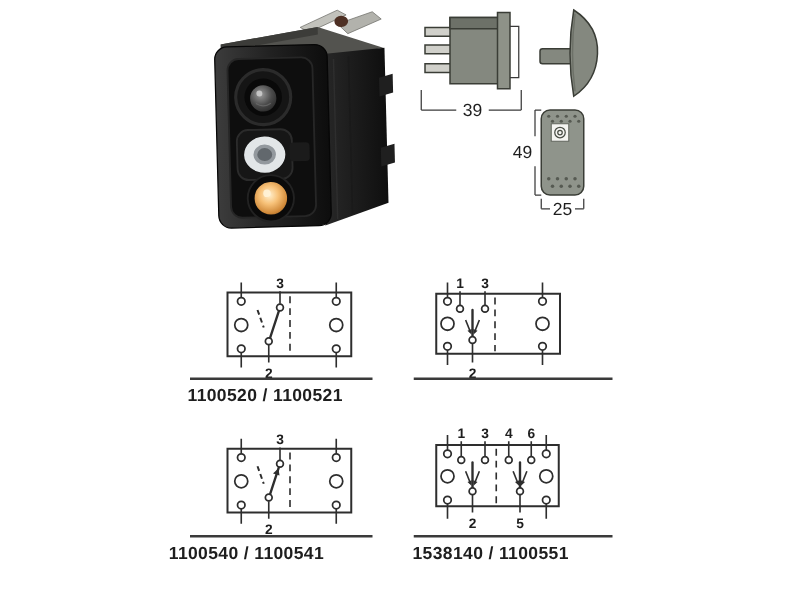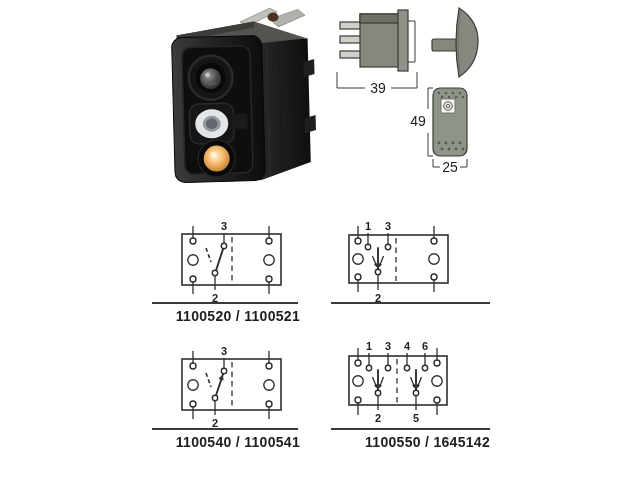--- a/index.html
+++ b/index.html
@@ -1,20 +1,20 @@
 <!DOCTYPE html>
 <html><head>
 <meta charset="utf-8">
 <style>
   html,body{margin:0;padding:0;background:#ffffff;}
   .canvas{position:relative;width:581px;height:480px;background:#ffffff;overflow:hidden;
           font-family:"Liberation Sans",sans-serif;}
   .abs{position:absolute;}
   .rule{position:absolute;height:1.5px;background:#3a3a3a;}
-  .caption{position:absolute;text-align:right;font-size:14px;font-weight:bold;
+  .caption{position:absolute;text-align:left;font-size:14px;font-weight:bold;
            color:#1e1e1e;letter-spacing:0.3px;font-family:"Liberation Sans",sans-serif;}
   svg text{font-family:"Liberation Sans",sans-serif;fill:#1e1e1e;}
   .dlabel{font-size:11px;font-weight:bold;}
   .dimtext{font-size:14px;}
   .schem line,.schem rect,.schem polyline{stroke:#2e2e2e;fill:none;}
   .schem .box{stroke-width:1.6;}
   .schem .pin{stroke-width:1.3;}
   .schem circle{stroke:#2e2e2e;fill:#ffffff;stroke-width:1.4;}
   .schem .lever{stroke-width:1.9;stroke-linecap:round;}
   .schem .dash{stroke-dasharray:5.5,4;stroke-width:1.3;}
@@ -220,21 +220,21 @@
     <line class="lever" x1="66" y1="58.5" x2="73.2" y2="36.5"></line>
     <polygon class="arrow" points="72.8,37.5 73.6,43.4 68.4,41.7"></polygon>
     <circle cx="74" cy="34" r="2.7"></circle>
     <circle cx="65" cy="61" r="2.7"></circle>
     <line class="pin" x1="74" y1="21" x2="74" y2="31"></line>
     <line class="pin" x1="65" y1="64" x2="65" y2="78"></line>
     <text class="dlabel" x="74" y="18" text-anchor="middle">3</text>
     <text class="dlabel" x="65" y="90" text-anchor="middle">2</text>
   </svg>
   <div class="rule" style="left:152px;top:428px;width:146px"></div>
-  <div class="caption" style="left:150px;top:434px;width:150px">1100540 / 1100541</div>
+  <div class="caption" style="left:135px;top:434px;width:150px">1100540 / 1100541</div>
 
   <svg class="abs schem" style="left:330px;top:337px;width:160px;height:95px" viewBox="0 0 160 95">
     <rect class="box" x="19" y="19" width="98" height="49"></rect>
     <line class="pin" x1="28" y1="23" x2="28" y2="11"></line>
       <line class="pin" x1="107" y1="23" x2="107" y2="11"></line>
     <line class="pin" x1="28" y1="66" x2="28" y2="78"></line>
       <line class="pin" x1="107" y1="66" x2="107" y2="78"></line>
     <circle cx="28" cy="26" r="3"></circle>
     <circle cx="107" cy="26" r="3"></circle>
     <circle cx="28" cy="63" r="3"></circle>
@@ -267,15 +267,15 @@
     <line class="pin" x1="95" y1="16" x2="95" y2="28"></line>
     <line class="pin" x1="86" y1="59" x2="86" y2="73"></line>
     <text class="dlabel" x="39" y="13" text-anchor="middle">1</text>
     <text class="dlabel" x="58" y="13" text-anchor="middle">3</text>
     <text class="dlabel" x="77" y="13" text-anchor="middle">4</text>
     <text class="dlabel" x="95" y="13" text-anchor="middle">6</text>
     <text class="dlabel" x="48" y="85" text-anchor="middle">2</text>
     <text class="dlabel" x="86" y="85" text-anchor="middle">5</text>
   </svg>
   <div class="rule" style="left:331px;top:428px;width:159px"></div>
-  <div class="caption" style="left:330px;top:434px;width:160px">1100550 / 1645142</div>
+  <div class="caption" style="left:330px;top:434px;width:160px">1538140 / 1100551</div>
 
 </div>
 
 </body></html>

